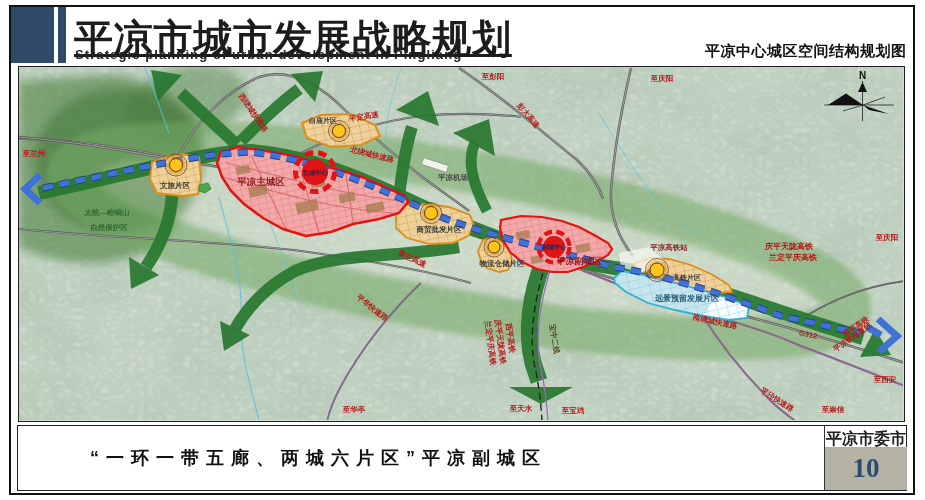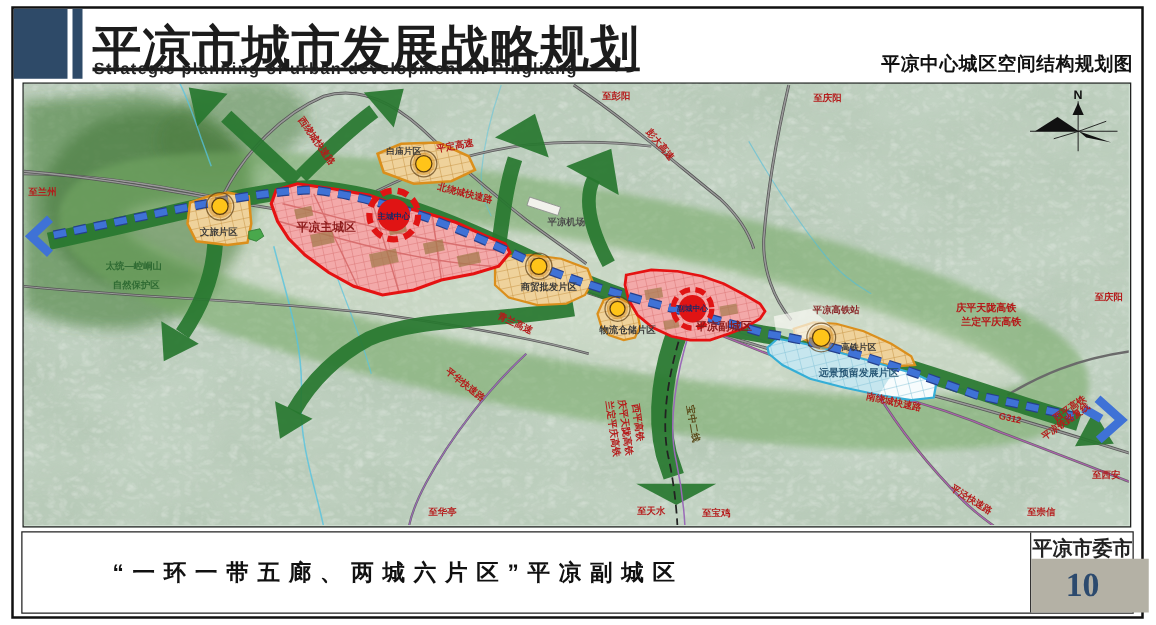--- a/index.html
+++ b/index.html
@@ -340,18 +340,18 @@
 </div>
 
 <div class="abs" style="left:17px;top:425px;width:890px;height:66px;border:1.2px solid #222;box-sizing:border-box;background:#fff;">
 
 <div class="abs" style="left:72px;top:20px;font-size:18px;font-weight:bold;color:#111;letter-spacing:7px;white-space:nowrap;">“一环一带五廊、两城六片区”平凉副城区</div>
 
 <div class="abs" style="left:806px;top:0;width:82px;height:63.6px;border-left:1px solid #333;">
 
 <div class="abs" style="left:0;top:3px;width:82px;text-align:center;font-family:'Liberation Serif',serif;font-size:16px;font-weight:bold;color:#222;">平凉市委市政府</div>
 
-<div class="abs" style="left:0;top:21px;width:94px;height:42.6px;background:#b4b1a5;">
+<div class="abs" style="left:0;top:21px;width:82px;height:42.6px;background:#b4b1a5;">
 <div class="abs" style="left:0;top:6px;width:82px;text-align:center;font-family:'Liberation Serif',serif;font-size:27px;font-weight:bold;color:#2c4a6e;">10</div>
 </div>
 </div>
 </div>
 </div>
 
 </body></html>

